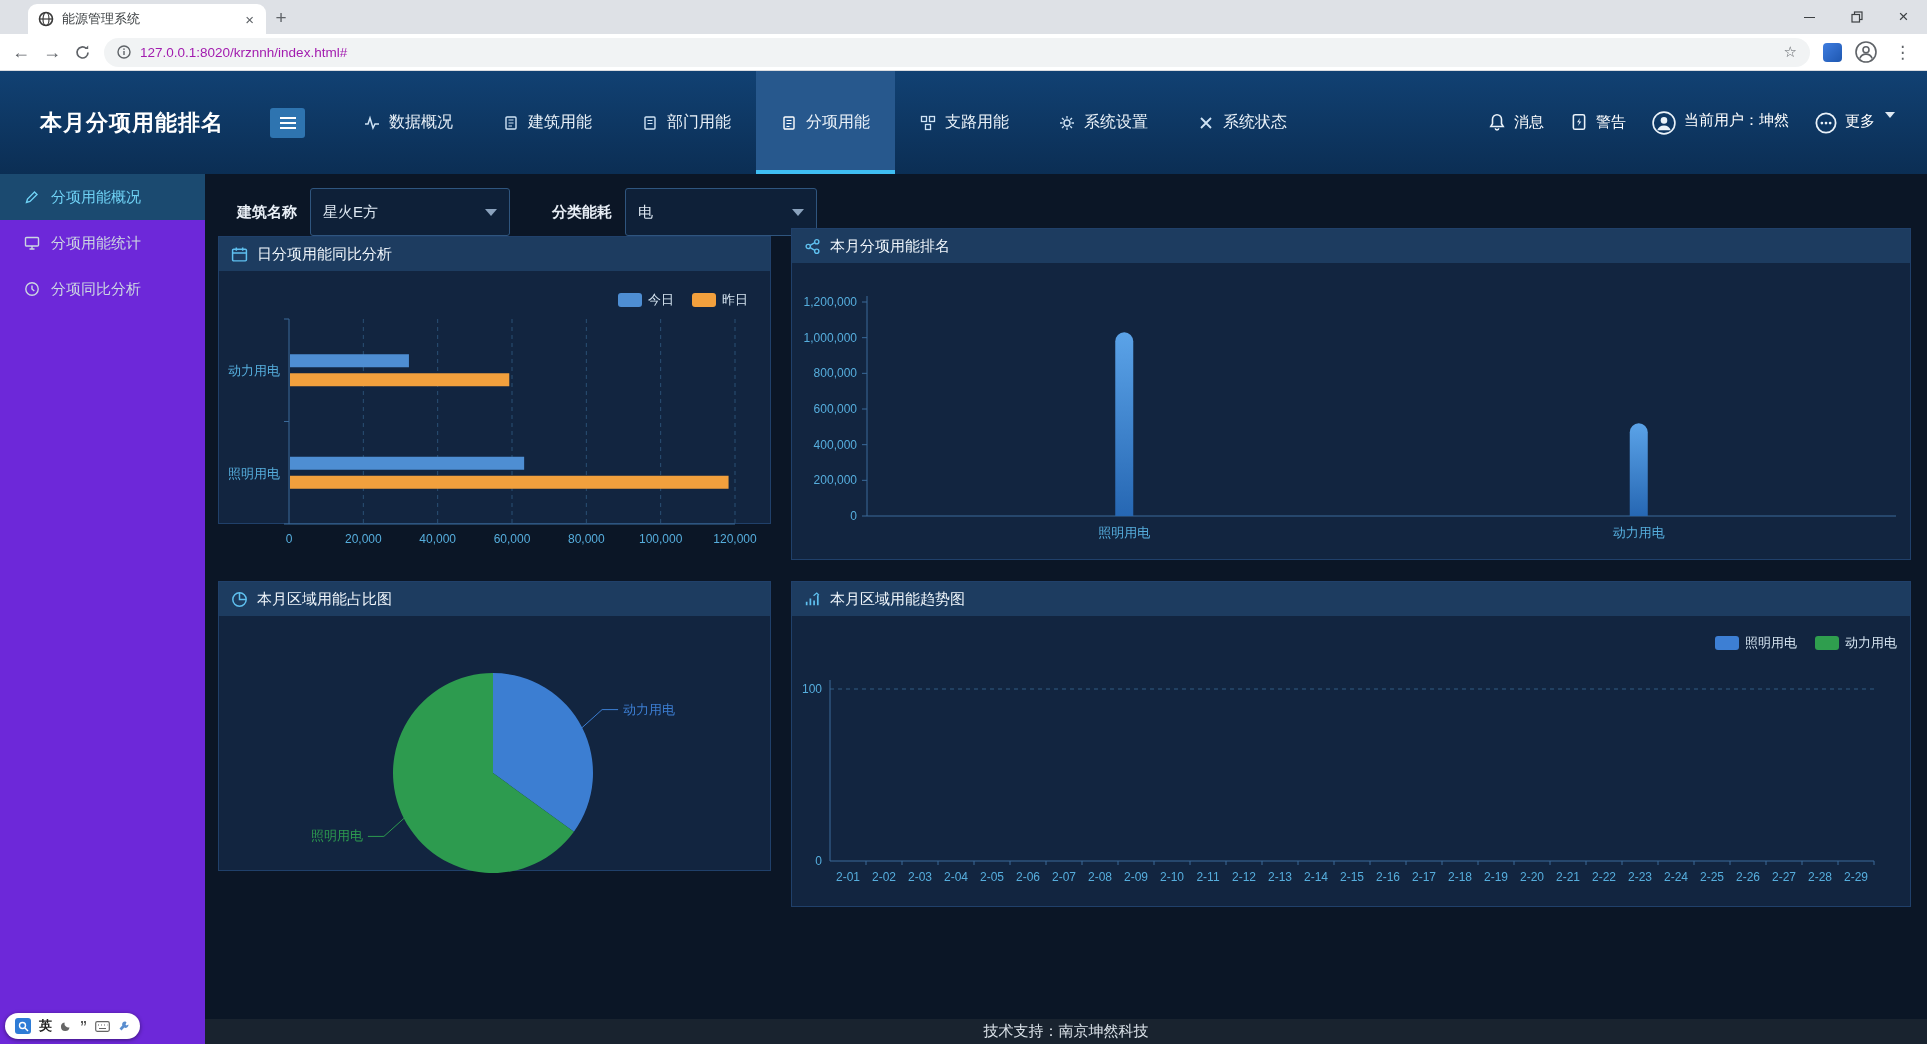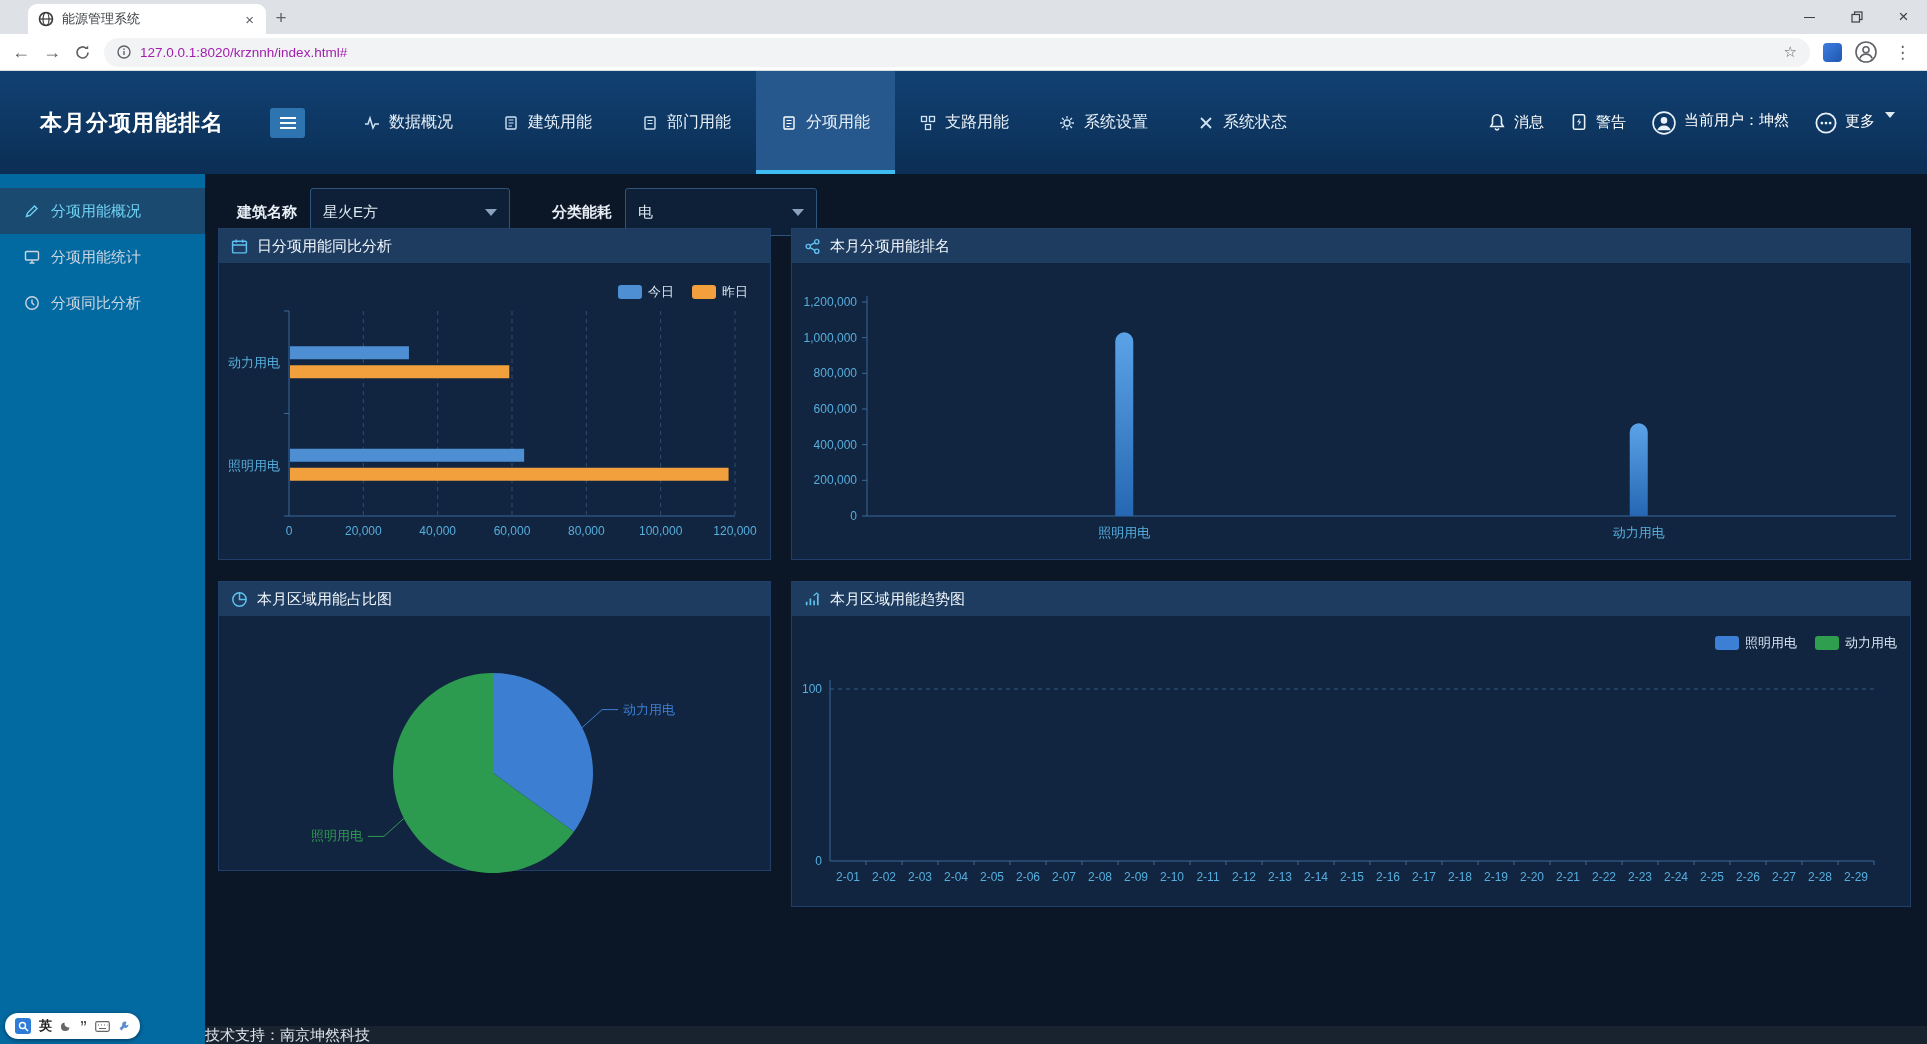--- a/index.html
+++ b/index.html
@@ -32,50 +32,50 @@
   .menu-toggle { width:35px; height:30px; background:#2e74b0; border-radius:3px; margin-left:46px; align-self:center; display:flex; align-items:center; justify-content:center; cursor:pointer; flex:0 0 auto; }
   .mainnav { display:flex; margin-left:34px; height:100%; }
   .nav-item { display:flex; align-items:center; gap:9px; padding:0 25px; font-size:16px; color:#e9f1f8; cursor:pointer; white-space:nowrap; }
   .nav-item.active { background:#27588d; box-shadow:inset 0 -4px 0 #3fbdf2; }
   .header-right { margin-left:auto; display:flex; align-items:center; gap:26px; margin-right:32px; font-size:15px; }
   .hdr-item { display:flex; align-items:flex-start; gap:8px; cursor:pointer; white-space:nowrap; }
   .caret-down { width:0; height:0; border-left:5px solid transparent; border-right:5px solid transparent; border-top:6px solid #dfe9f2; margin-left:2px; }
 
   
   .mainrow { display:flex; height:870px; }
-  .sidebar { width:205px; background:#0369a1; padding-top:14px; flex:0 0 auto; }
+  .sidebar { width:205px; background:#6d28d9; flex:0 0 auto; }
   .side-item { height:46px; display:flex; align-items:center; gap:11px; padding-left:24px; color:#ccd6e1; font-size:15px; cursor:pointer; white-space:nowrap; }
   .side-item.active { background:#1b4a70; color:#6fd2f5; }
 
   
   .content { flex:1; position:relative; background:#0b1626; }
   .filters { position:absolute; top:14px; left:32px; display:flex; align-items:flex-end; gap:42px; }
   .filter-group { display:flex; align-items:center; gap:13px; }
   .filter-label { color:#e9eff6; font-size:15px; font-weight:bold; white-space:nowrap; }
   .select { width:200px; height:48px; background:#0e2038; border:1px solid #2f557e; border-radius:3px; display:flex; align-items:center; justify-content:space-between; padding:0 12px; color:#dde7f1; font-size:15px; cursor:pointer; }
   .select .sel-caret { width:0; height:0; border-left:6px solid transparent; border-right:6px solid transparent; border-top:7px solid #8aa2bd; }
 
   .panel { position:absolute; background:#122540; border:1px solid #20406a; }
   .panel-header { height:34px; background:#1d3c60; display:flex; align-items:center; gap:9px; padding:0 12px; color:#f0f6fb; font-size:15px; }
   .panel-body { position:relative; }
   .panel-body svg { display:block; }
 
-  #panel-daily   { left:13px;  top:54px;  width:553px;  height:332px; }
+  #panel-daily   { left:13px;  top:62px;  width:553px;  height:288px; }
   #panel-ranking { left:586px; top:54px;  width:1120px; height:332px; }
   #panel-pie     { left:13px;  top:407px; width:553px;  height:290px; }
   #panel-trend   { left:586px; top:407px; width:1120px; height:326px; }
 
   .legend { position:absolute; display:flex; gap:18px; align-items:center; }
   #legend-daily { top:20px; right:22px; }
   #legend-trend { top:18px; right:13px; }
   .legend-item { display:flex; align-items:center; gap:6px; cursor:pointer; }
   .legend-swatch { width:24px; height:14px; border-radius:3px; display:inline-block; }
   .legend-item span:last-child { color:#d5e4f0; font-size:13px; white-space:nowrap; }
 
-  .footer { position:absolute; left:0; right:0; bottom:0; height:18px; background:#19232f; display:flex; align-items:center; color:#dbe2e9; font-size:15px;margin-top:34px; }
+  .footer { position:absolute; left:0; right:0; bottom:0; height:25px; background:#19232f; display:flex; align-items:center; justify-content:center; color:#dbe2e9; font-size:15px;margin-top:34px; }
 
   
   .ime { position:absolute; left:5px; bottom:5px; height:26px; background:#fff; border-radius:13px; display:flex; align-items:center; padding:0 10px; gap:8px; box-shadow:0 1px 4px rgba(0,0,0,.45); z-index:10; }
   .ime-logo { width:16px; height:16px; border-radius:3px; background:#2e7cd6; display:flex; align-items:center; justify-content:center; }
   .ime-lang { font-size:13px; color:#222; font-weight:bold; }
   .ime-quote { font-size:14px; color:#555; font-weight:bold; line-height:1; }
 
   .icn { flex:0 0 auto; }
 </style>
 </head>

